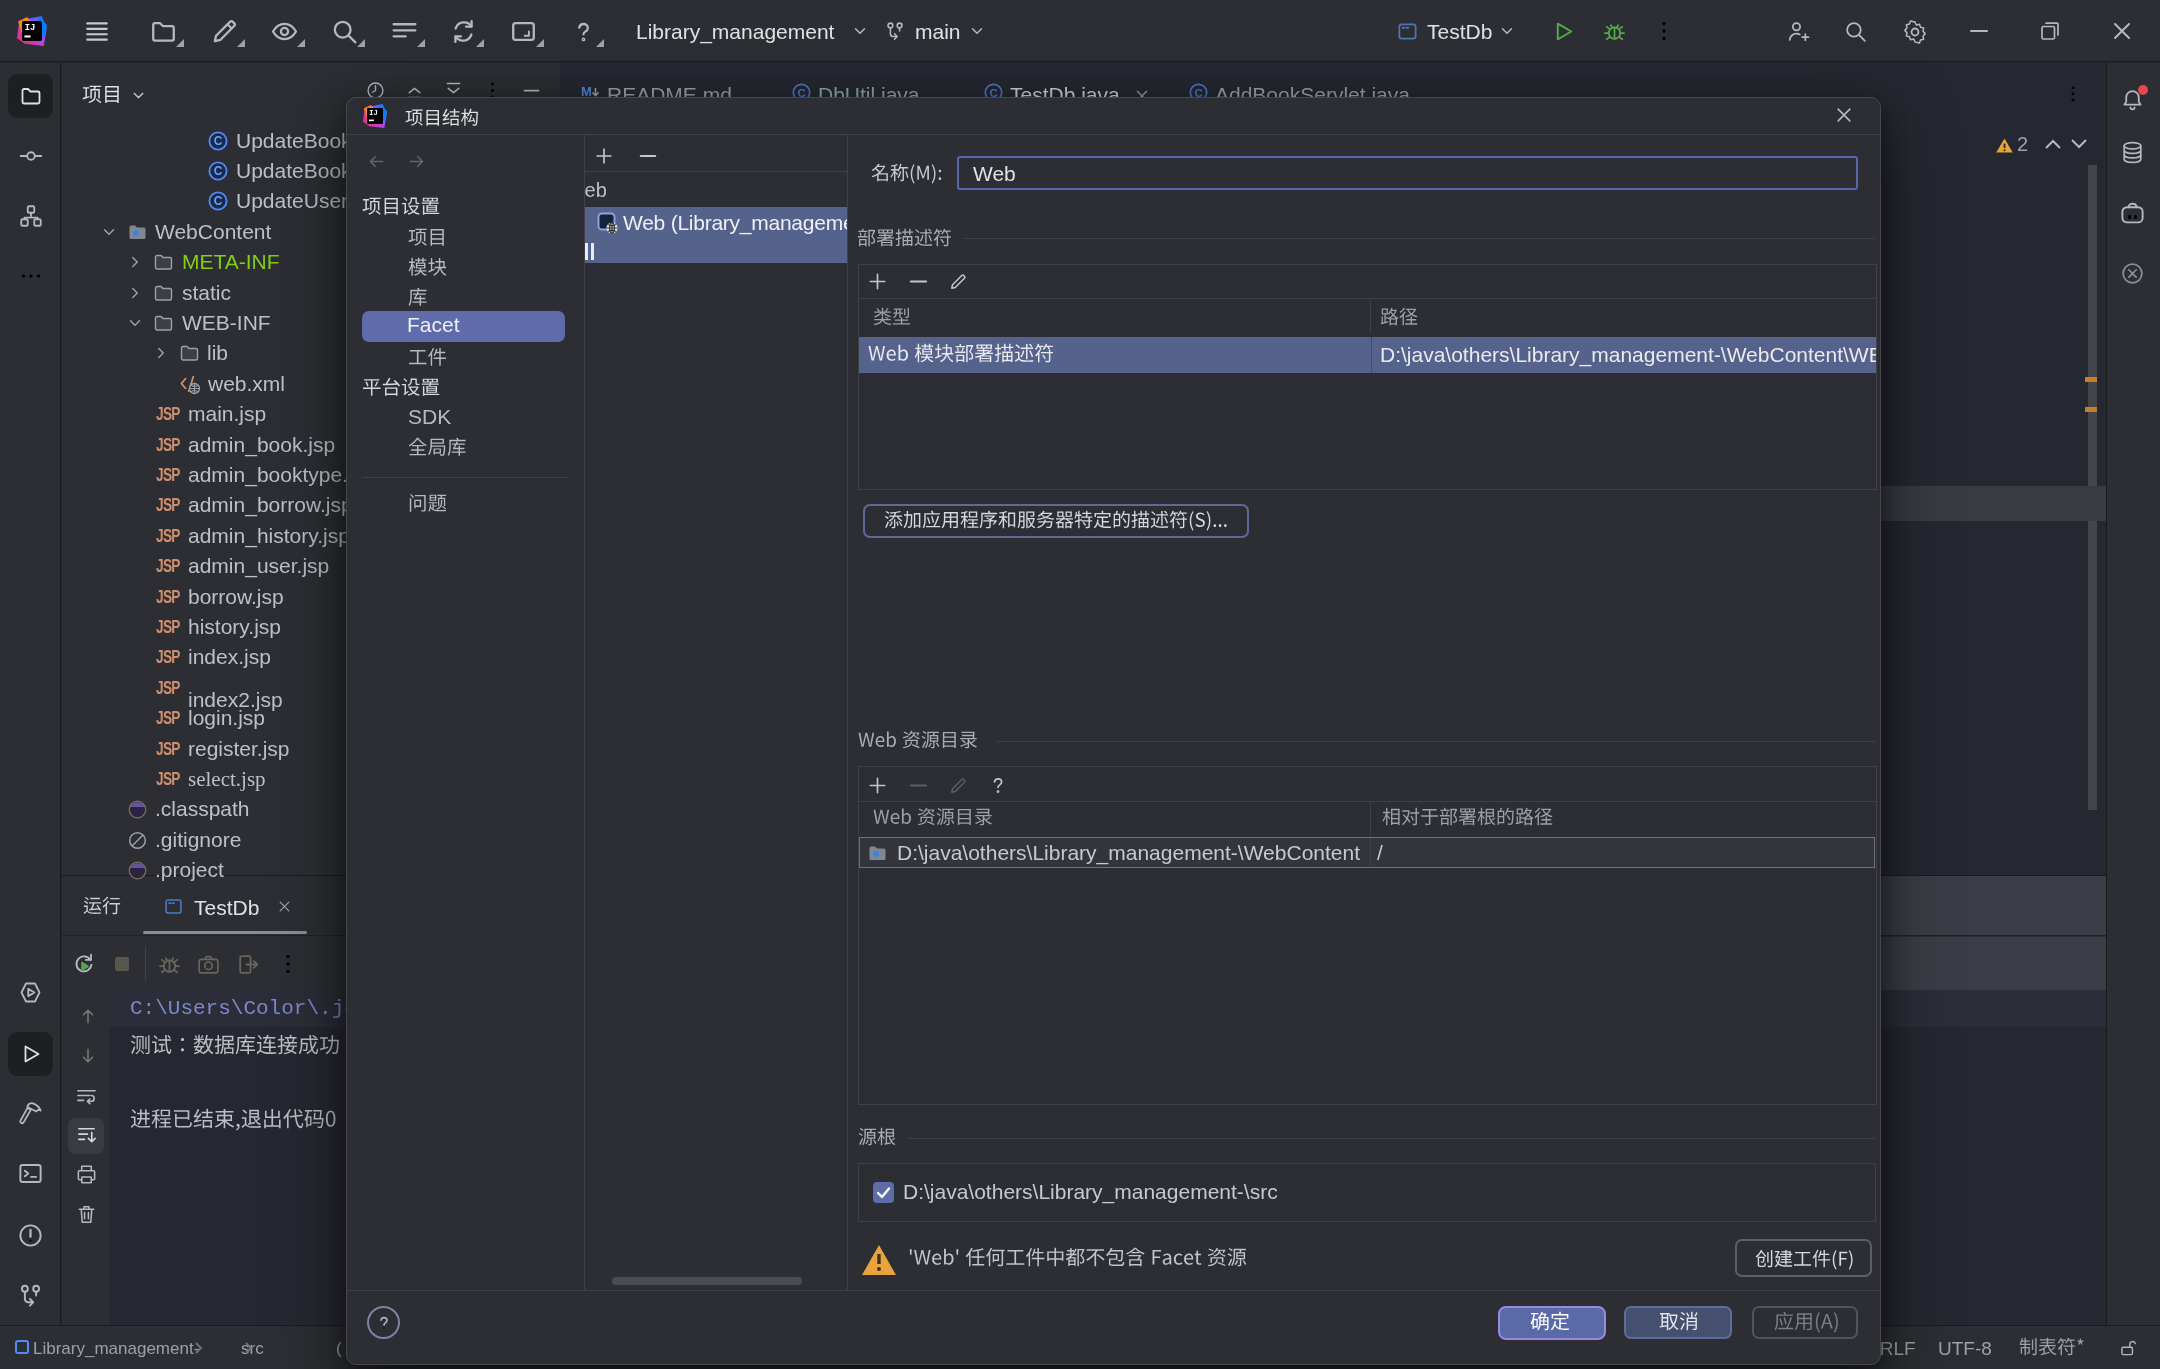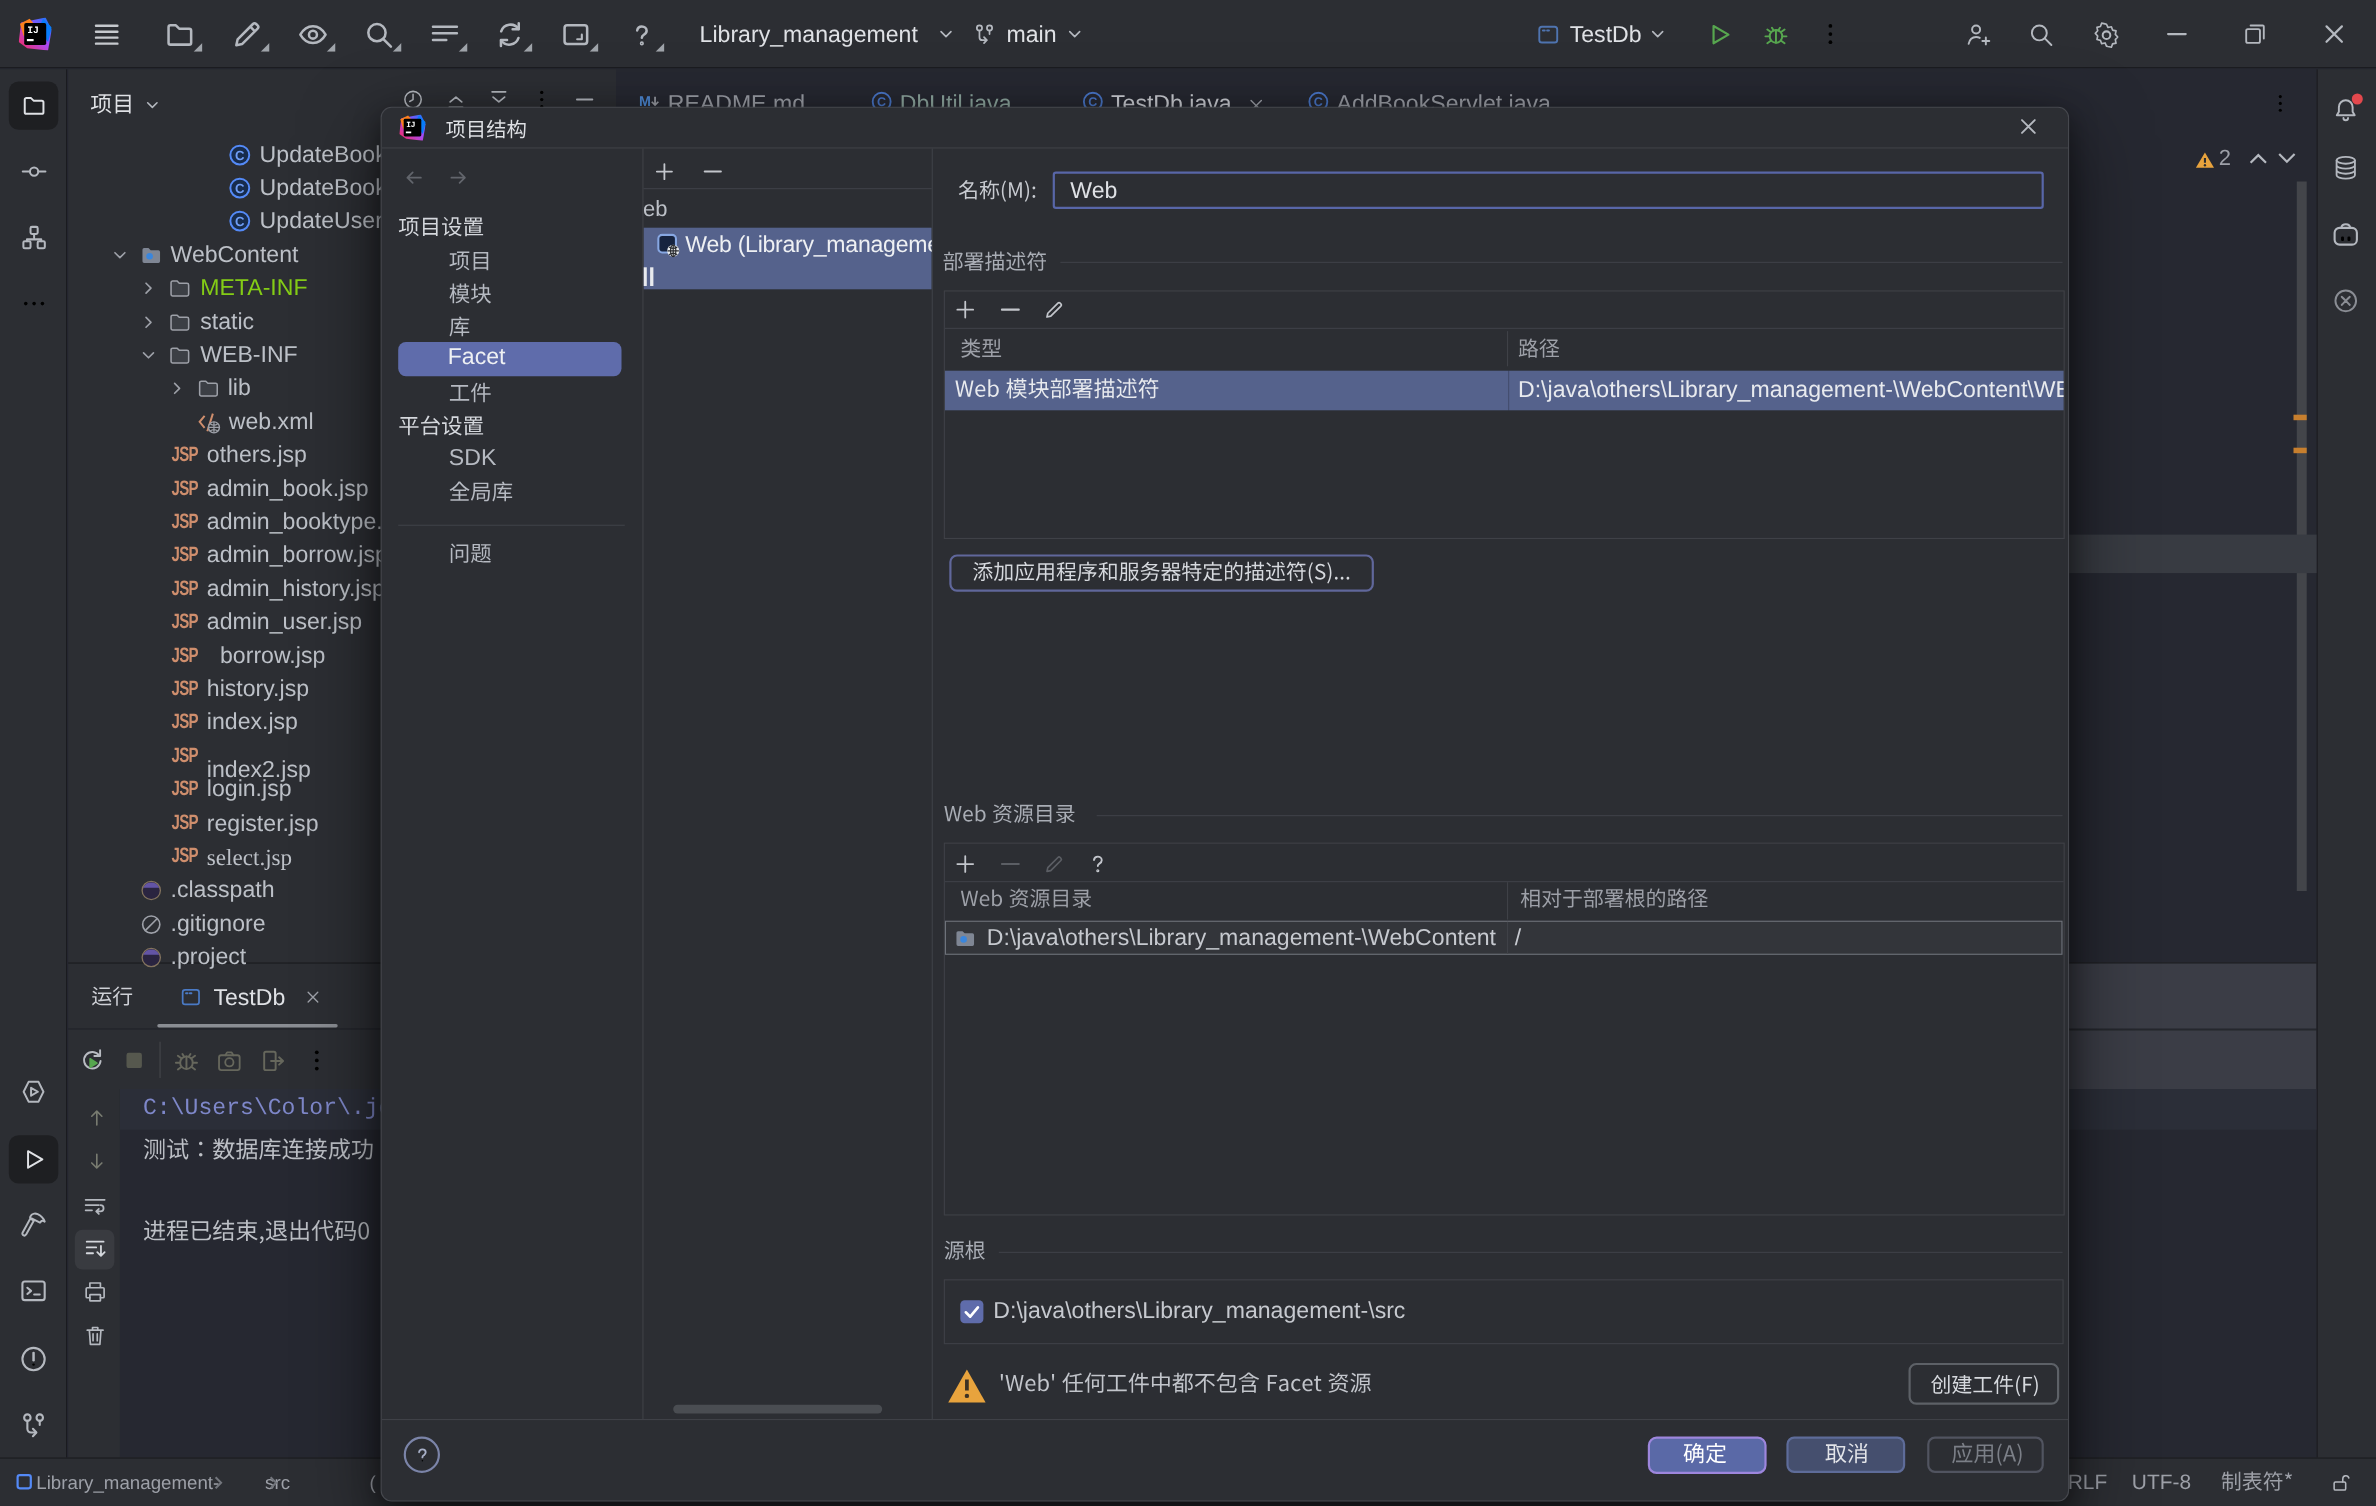--- a/index.html
+++ b/index.html
@@ -368,33 +368,33 @@
   </svg>
 <div style="position:absolute;left:207px;top:340.29999999999995px;font-family:'Liberation Sans',sans-serif;font-size:21px;color:#bcc0c7;white-space:pre;line-height:1.25;">lib</div>
 <svg style="position:absolute;left:180px;top:373.7px" width="22" height="21" viewBox="0 0 22 21">
     <path d="M6 4L1.5 9.5 6 15" stroke="#cf8e6d" stroke-width="1.8" fill="none"></path>
     <path d="M13.5 2L8.5 18" stroke="#cf8e6d" stroke-width="1.8"></path>
     <circle cx="14.5" cy="14.5" r="5" fill="#2b2d30" stroke="#9da0a8" stroke-width="1.3"></circle>
     <path d="M14.5 9.5v10M9.5 14.5h10M11 11.2c2.2 1.6 4.8 1.6 7 0M11 17.8c2.2-1.6 4.8-1.6 7 0" stroke="#9da0a8" stroke-width="1.1" fill="none"></path>
   </svg>
 <div style="position:absolute;left:208px;top:370.7px;font-family:'Liberation Sans',sans-serif;font-size:21px;color:#bcc0c7;white-space:pre;line-height:1.25;">web.xml</div>
 <div style="position:absolute;left:156px;top:402.09999999999997px;font-family:'Liberation Sans',sans-serif;font-size:19px;color:#cf8e6d;white-space:pre;line-height:1.25;font-weight:700;letter-spacing:-1px;transform:scaleX(.72);transform-origin:top left">JSP</div>
-<div style="position:absolute;left:188px;top:401.09999999999997px;font-family:'Liberation Sans',sans-serif;font-size:21px;color:#bcc0c7;white-space:pre;line-height:1.25;">others.jsp</div>
+<div style="position:absolute;left:188px;top:401.09999999999997px;font-family:'Liberation Sans',sans-serif;font-size:21px;color:#bcc0c7;white-space:pre;line-height:1.25;">main.jsp</div>
 <div style="position:absolute;left:156px;top:432.5px;font-family:'Liberation Sans',sans-serif;font-size:19px;color:#cf8e6d;white-space:pre;line-height:1.25;font-weight:700;letter-spacing:-1px;transform:scaleX(.72);transform-origin:top left">JSP</div>
 <div style="position:absolute;left:188px;top:431.5px;font-family:'Liberation Sans',sans-serif;font-size:21px;color:#bcc0c7;white-space:pre;line-height:1.25;">admin_book.jsp</div>
 <div style="position:absolute;left:156px;top:462.9px;font-family:'Liberation Sans',sans-serif;font-size:19px;color:#cf8e6d;white-space:pre;line-height:1.25;font-weight:700;letter-spacing:-1px;transform:scaleX(.72);transform-origin:top left">JSP</div>
 <div style="position:absolute;left:188px;top:461.9px;font-family:'Liberation Sans',sans-serif;font-size:21px;color:#bcc0c7;white-space:pre;line-height:1.25;">admin_booktype.jsp</div>
 <div style="position:absolute;left:156px;top:493.29999999999995px;font-family:'Liberation Sans',sans-serif;font-size:19px;color:#cf8e6d;white-space:pre;line-height:1.25;font-weight:700;letter-spacing:-1px;transform:scaleX(.72);transform-origin:top left">JSP</div>
 <div style="position:absolute;left:188px;top:492.29999999999995px;font-family:'Liberation Sans',sans-serif;font-size:21px;color:#bcc0c7;white-space:pre;line-height:1.25;">admin_borrow.jsp</div>
 <div style="position:absolute;left:156px;top:523.7px;font-family:'Liberation Sans',sans-serif;font-size:19px;color:#cf8e6d;white-space:pre;line-height:1.25;font-weight:700;letter-spacing:-1px;transform:scaleX(.72);transform-origin:top left">JSP</div>
 <div style="position:absolute;left:188px;top:522.7px;font-family:'Liberation Sans',sans-serif;font-size:21px;color:#bcc0c7;white-space:pre;line-height:1.25;">admin_history.jsp</div>
 <div style="position:absolute;left:156px;top:554.0999999999999px;font-family:'Liberation Sans',sans-serif;font-size:19px;color:#cf8e6d;white-space:pre;line-height:1.25;font-weight:700;letter-spacing:-1px;transform:scaleX(.72);transform-origin:top left">JSP</div>
 <div style="position:absolute;left:188px;top:553.0999999999999px;font-family:'Liberation Sans',sans-serif;font-size:21px;color:#bcc0c7;white-space:pre;line-height:1.25;">admin_user.jsp</div>
 <div style="position:absolute;left:156px;top:584.5px;font-family:'Liberation Sans',sans-serif;font-size:19px;color:#cf8e6d;white-space:pre;line-height:1.25;font-weight:700;letter-spacing:-1px;transform:scaleX(.72);transform-origin:top left">JSP</div>
-<div style="position:absolute;left:200px;top:583.5px;font-family:'Liberation Sans',sans-serif;font-size:21px;color:#bcc0c7;white-space:pre;line-height:1.25;">borrow.jsp</div>
+<div style="position:absolute;left:188px;top:583.5px;font-family:'Liberation Sans',sans-serif;font-size:21px;color:#bcc0c7;white-space:pre;line-height:1.25;">borrow.jsp</div>
 <div style="position:absolute;left:156px;top:614.9px;font-family:'Liberation Sans',sans-serif;font-size:19px;color:#cf8e6d;white-space:pre;line-height:1.25;font-weight:700;letter-spacing:-1px;transform:scaleX(.72);transform-origin:top left">JSP</div>
 <div style="position:absolute;left:188px;top:613.9px;font-family:'Liberation Sans',sans-serif;font-size:21px;color:#bcc0c7;white-space:pre;line-height:1.25;">history.jsp</div>
 <div style="position:absolute;left:156px;top:645.3px;font-family:'Liberation Sans',sans-serif;font-size:19px;color:#cf8e6d;white-space:pre;line-height:1.25;font-weight:700;letter-spacing:-1px;transform:scaleX(.72);transform-origin:top left">JSP</div>
 <div style="position:absolute;left:188px;top:644.3px;font-family:'Liberation Sans',sans-serif;font-size:21px;color:#bcc0c7;white-space:pre;line-height:1.25;">index.jsp</div>
 <div style="position:absolute;left:156px;top:675.6999999999999px;font-family:'Liberation Sans',sans-serif;font-size:19px;color:#cf8e6d;white-space:pre;line-height:1.25;font-weight:700;letter-spacing:-1px;transform:scaleX(.72);transform-origin:top left">JSP</div>
 <div style="position:absolute;left:188px;top:674.6999999999999px;font-family:'Liberation Sans',sans-serif;font-size:21px;color:#bcc0c7;white-space:pre;line-height:1.25;margin-top:12px;">index2.jsp</div>
 <div style="position:absolute;left:156px;top:706.1px;font-family:'Liberation Sans',sans-serif;font-size:19px;color:#cf8e6d;white-space:pre;line-height:1.25;font-weight:700;letter-spacing:-1px;transform:scaleX(.72);transform-origin:top left">JSP</div>
 <div style="position:absolute;left:188px;top:705.1px;font-family:'Liberation Sans',sans-serif;font-size:21px;color:#bcc0c7;white-space:pre;line-height:1.25;">login.jsp</div>
 <div style="position:absolute;left:156px;top:736.5px;font-family:'Liberation Sans',sans-serif;font-size:19px;color:#cf8e6d;white-space:pre;line-height:1.25;font-weight:700;letter-spacing:-1px;transform:scaleX(.72);transform-origin:top left">JSP</div>
 <div style="position:absolute;left:188px;top:735.5px;font-family:'Liberation Sans',sans-serif;font-size:21px;color:#bcc0c7;white-space:pre;line-height:1.25;">register.jsp</div>

